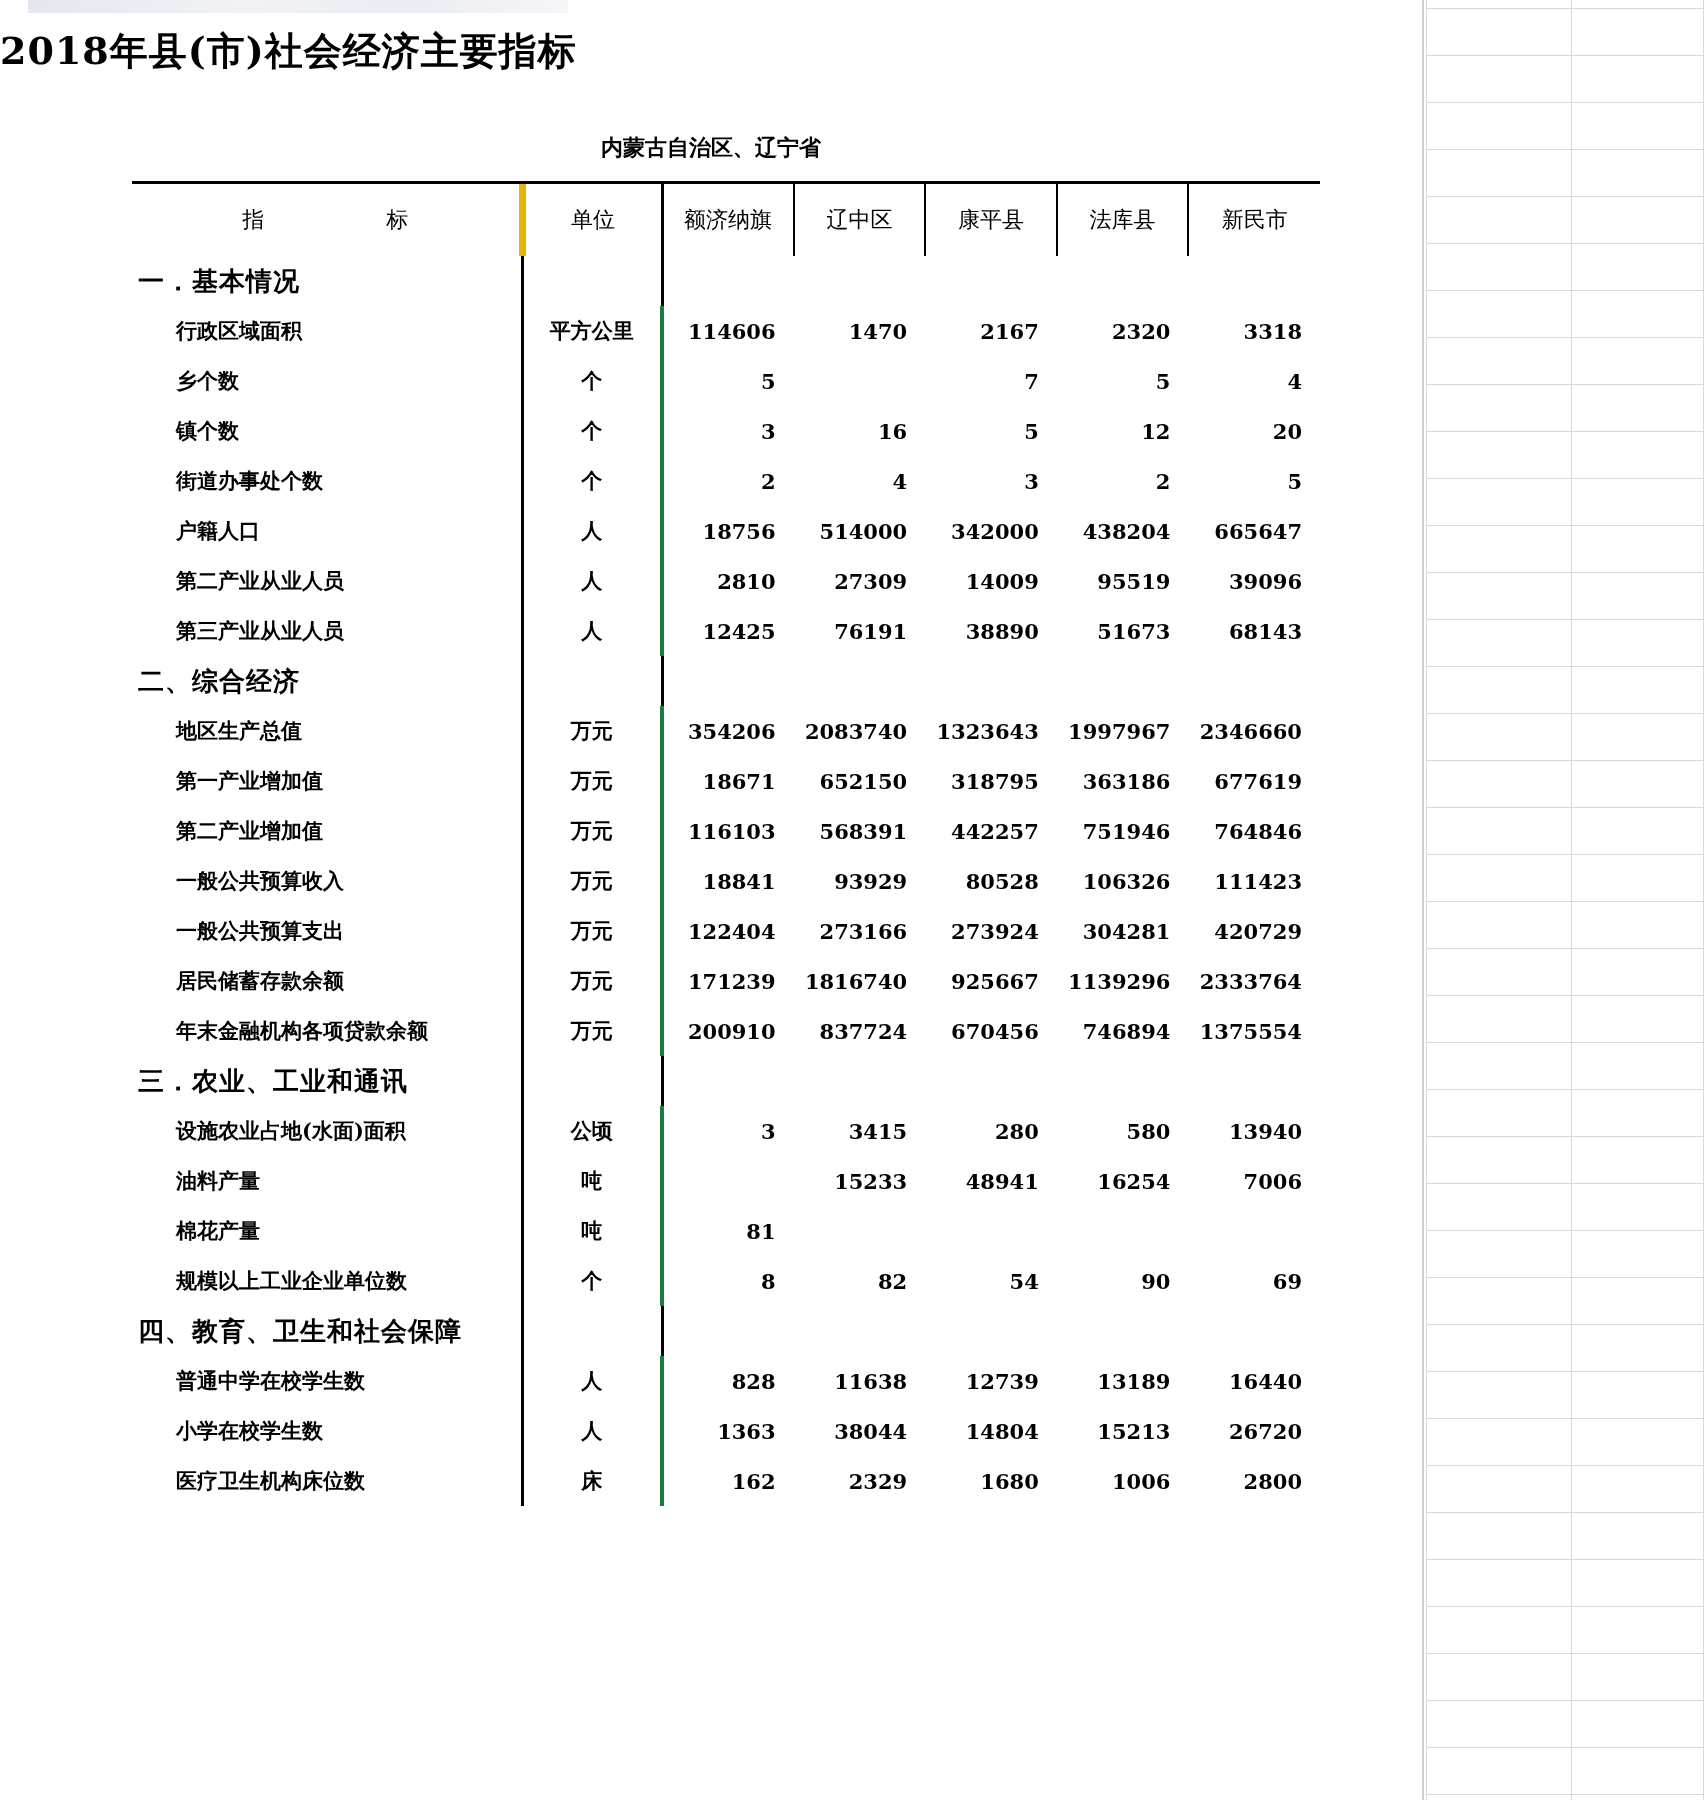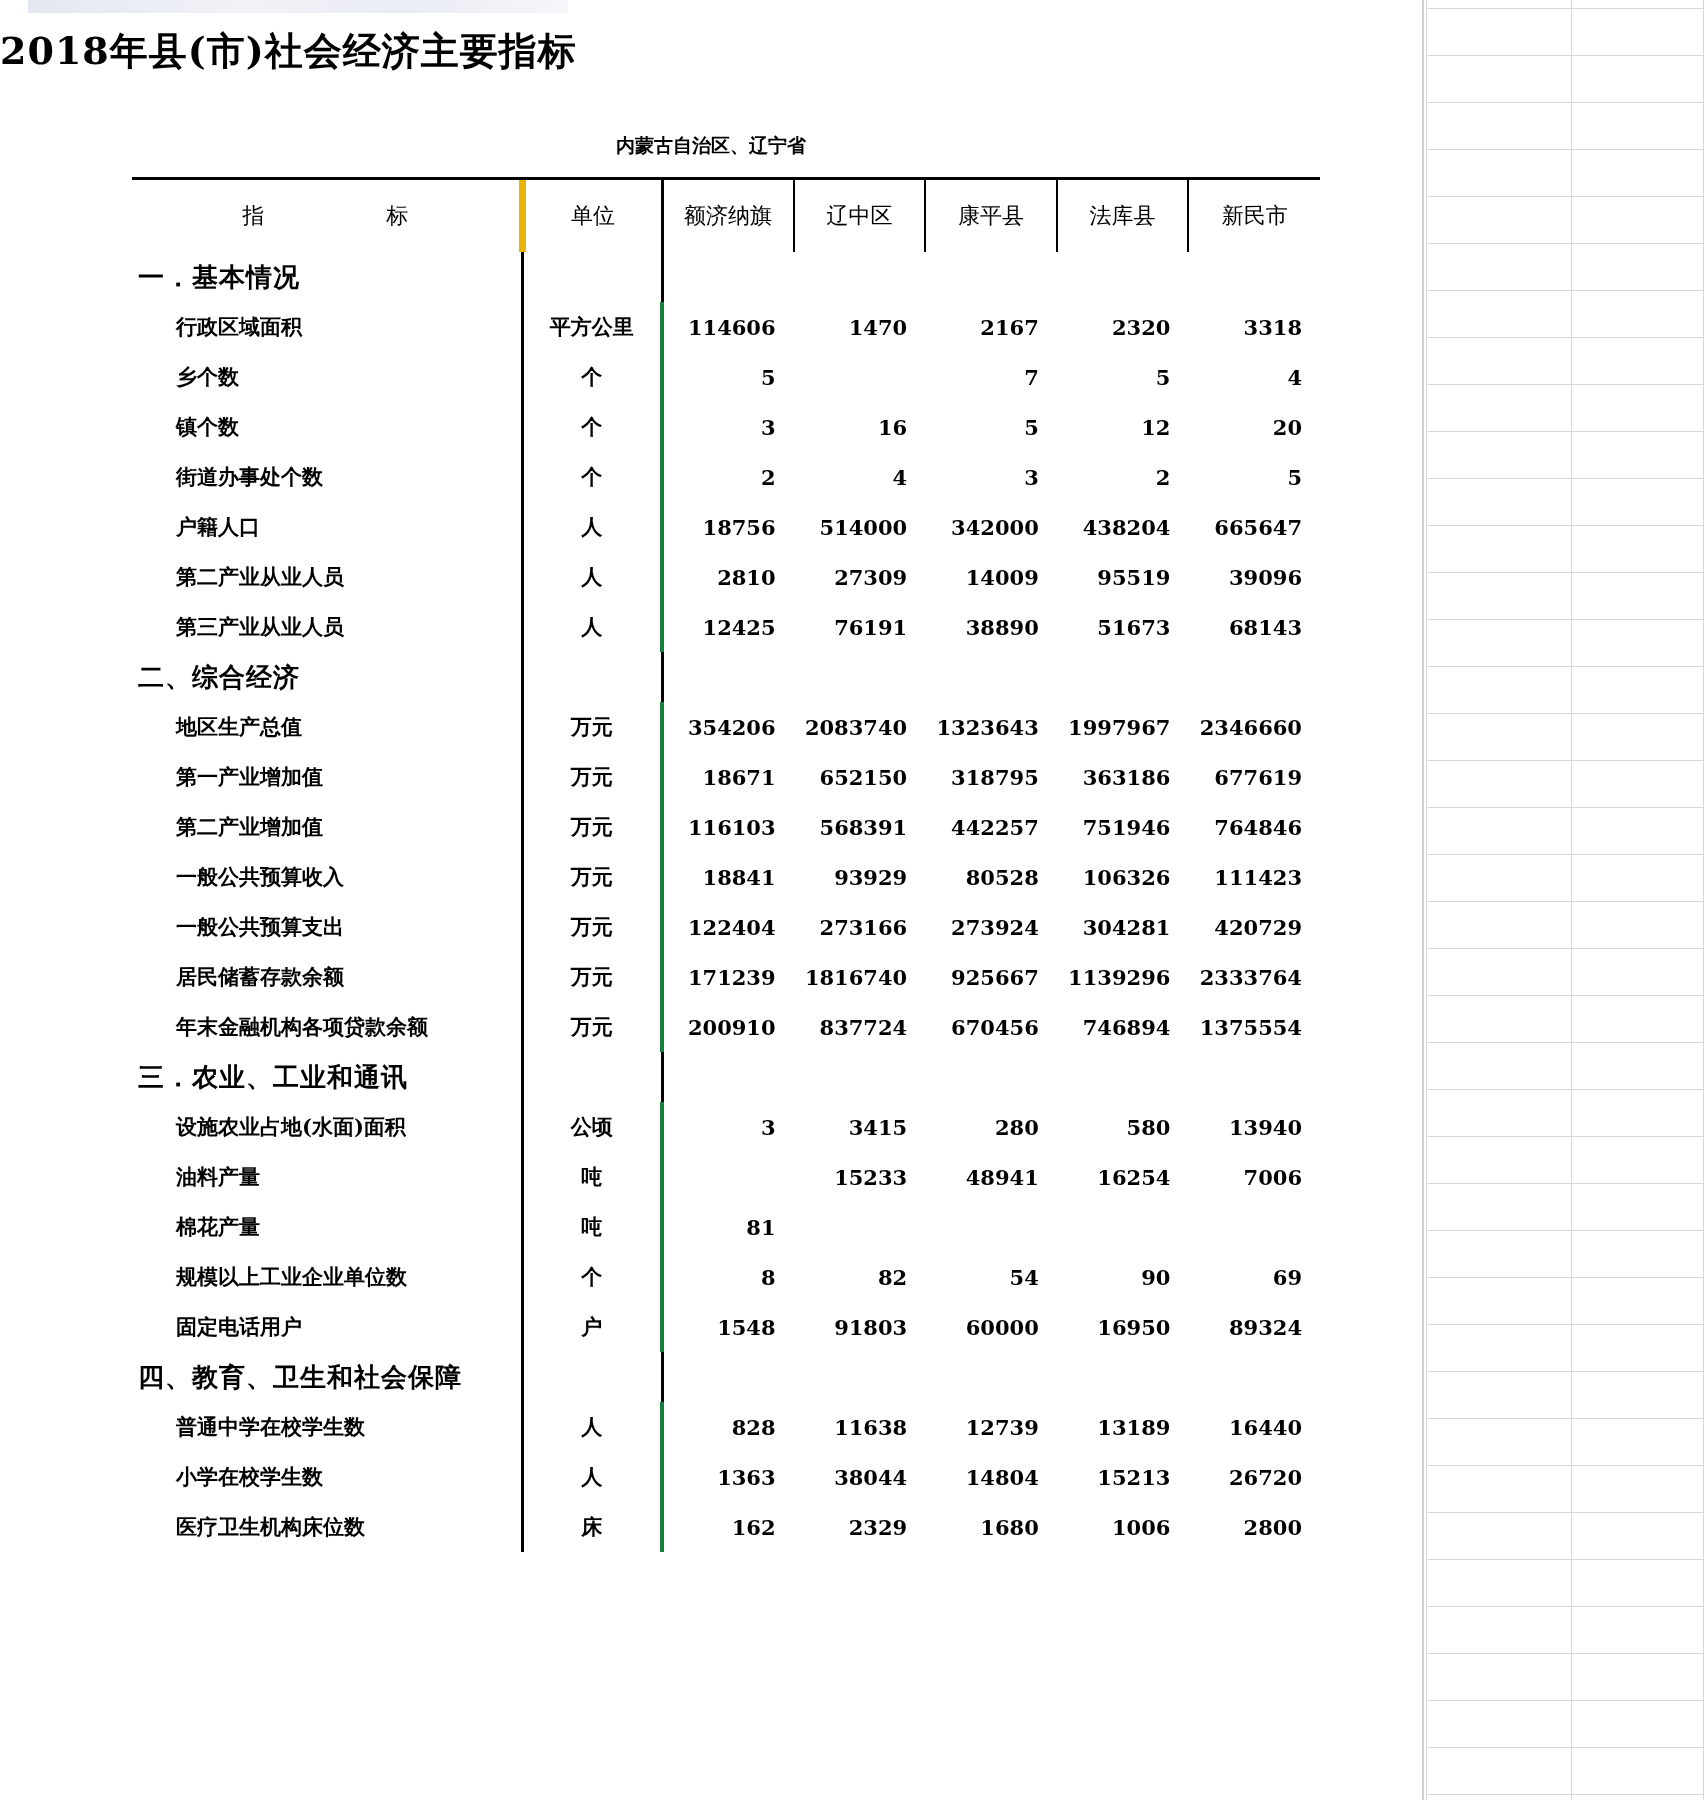--- a/index.html
+++ b/index.html
@@ -45,21 +45,21 @@
     font-family: "DejaVu Serif", "Liberation Serif", serif;
     font-weight: bold;
     font-size: 38px;
     letter-spacing: 1px;
     margin-top: 26px;
   }
   .doc-subtitle {
     text-align: center;
     font-family: "DejaVu Serif", "Liberation Serif", serif;
     font-weight: bold;
-    font-size: 19px;
+    font-size: 22px;
     margin-top: 56px;
   }
 
   
   .table-wrap {
     margin: 18px 0 0 132px;
     width: 1188px;
   }
   table.stat {
     border-collapse: collapse;
@@ -373,29 +373,20 @@
             <td class="val"></td>
           </tr>
           <tr>
             <td class="ind">规模以上工业企业单位数</td>
             <td class="unit">个</td>
             <td class="val">8</td>
             <td class="val">82</td>
             <td class="val">54</td>
             <td class="val">90</td>
             <td class="val">69</td>
-          </tr>
-          <tr>
-            <td class="ind">固定电话用户</td>
-            <td class="unit">户</td>
-            <td class="val">1548</td>
-            <td class="val">91803</td>
-            <td class="val">60000</td>
-            <td class="val">16950</td>
-            <td class="val">89324</td>
           </tr>
           <tr class="section-row">
             <td class="sect">四、教育、卫生和社会保障</td>
             <td class="unit"></td>
             <td class="val"></td>
             <td class="val"></td>
             <td class="val"></td>
             <td class="val"></td>
             <td class="val"></td>
           </tr>

